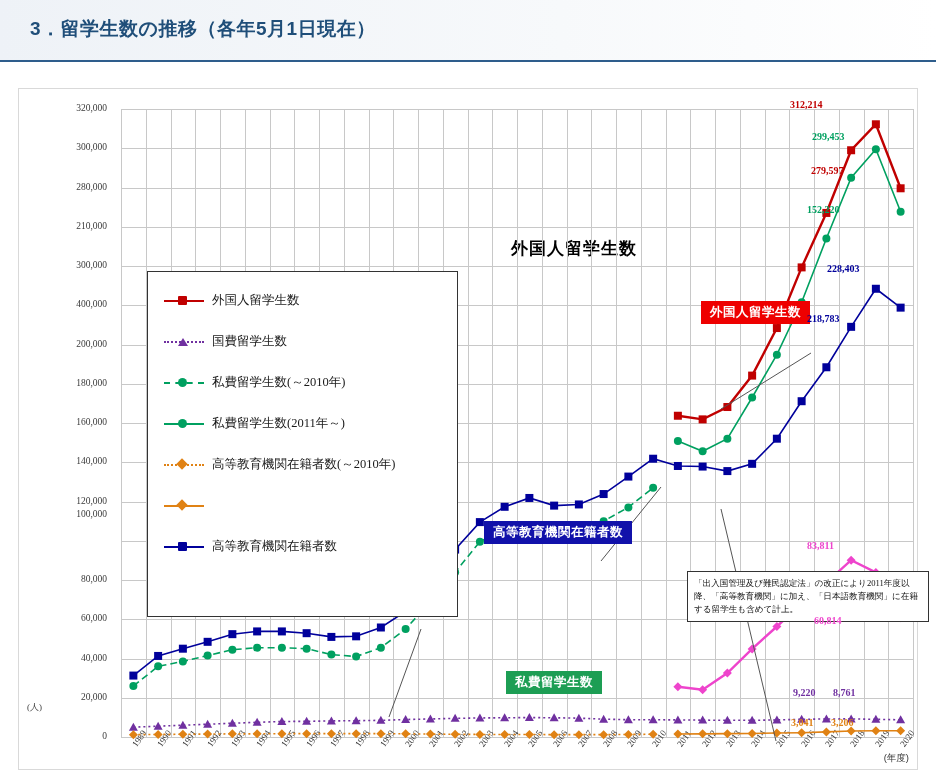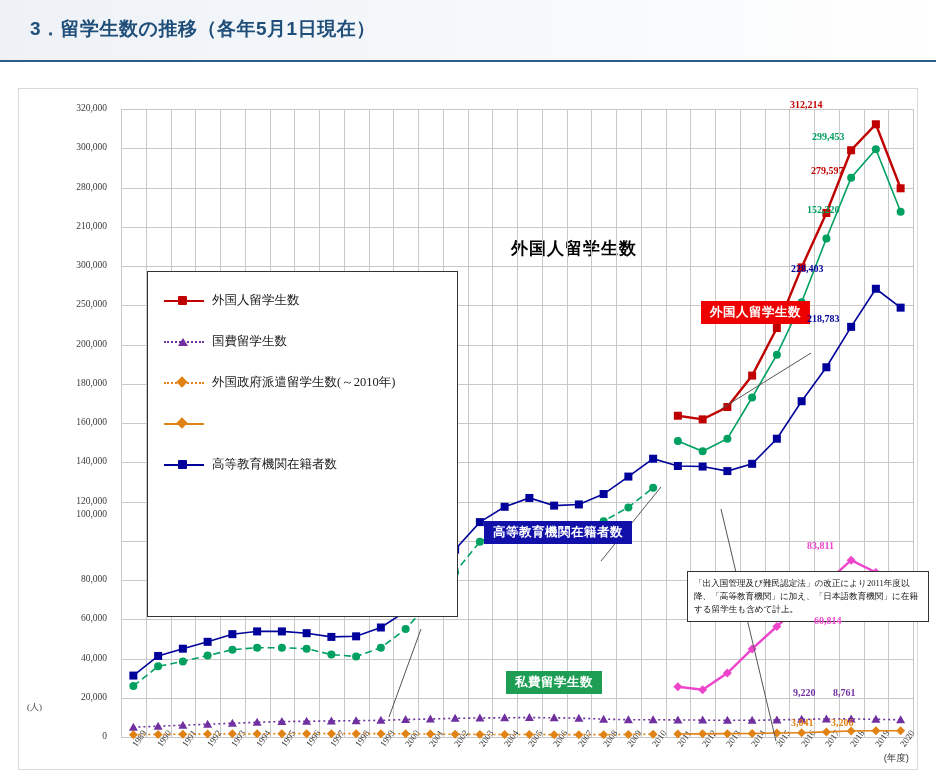--- a/index.html
+++ b/index.html
@@ -190,21 +190,21 @@
         <div class="ytick" style="top: 588.75px; font-family: Liberation Serif, serif;">20,000</div>
         <div class="ytick" style="top: 549.5px;">40,000</div>
         <div class="ytick" style="top: 510.25px;">60,000</div>
         <div class="ytick" style="top: 471px;">80,000</div>
         <div class="ytick" style="top: 406px;">100,000</div>
         <div class="ytick" style="top: 392.5px;">120,000</div>
         <div class="ytick" style="top: 353.25px;">140,000</div>
         <div class="ytick" style="top: 314px;">160,000</div>
         <div class="ytick" style="top: 274.75px;">180,000</div>
         <div class="ytick" style="top: 235.5px;">200,000</div>
-        <div class="ytick" style="top: 196.25px;">250,000</div>
+        <div class="ytick" style="top: 196.25px;">400,000</div>
         <div class="ytick" style="top: 157px;">300,000</div>
         <div class="ytick" style="top: 117.75px;">210,000</div>
         <div class="ytick" style="top: 78.5px;">280,000</div>
         <div class="ytick" style="top: 39.25px;">300,000</div>
         <div class="ytick" style="top: 0px;">320,000</div>
       </div>
     <div id="xticks">
         <div class="xtick" style="left: 9.375px;">1989</div>
         <div class="xtick" style="left: 34.125px;">1990</div>
         <div class="xtick" style="left: 58.875px;">1991</div>
@@ -427,25 +427,39 @@
         <span class="legend-label">外国人留学生数</span>
       </div>
       <div class="legend-row">
         <span class="legend-key" style="color: rgb(112, 48, 160);">
           <span class="lk-line dotted"></span>
           <span class="lk-mark tr" style="border-bottom: 8px solid rgb(112, 48, 160); top: 3px;"></span>
         </span>
         <span class="legend-label">国費留学生数</span>
       </div>
       <div class="legend-row">
+        <span class="legend-key" style="color: rgb(0, 160, 96);">
+          <span class="lk-line dashed"></span>
+          <span class="lk-mark ci" style="background: rgb(0, 160, 96);"></span>
+        </span>
+        <span class="legend-label">私費留学生数(～2010年)</span>
+      </div>
+      <div class="legend-row">
+        <span class="legend-key" style="color: rgb(0, 160, 96);">
+          <span class="lk-line" style="background: rgb(0, 160, 96);"></span>
+          <span class="lk-mark ci" style="background: rgb(0, 160, 96);"></span>
+        </span>
+        <span class="legend-label">私費留学生数(2011年～)</span>
+      </div>
+      <div class="legend-row">
         <span class="legend-key" style="color: rgb(224, 130, 20);">
           <span class="lk-line dotted"></span>
           <span class="lk-mark di" style="background: rgb(224, 130, 20);"></span>
         </span>
-        <span class="legend-label">外国政府派遣留学生数(～2010年)</span>
+        <span class="legend-label">高等教育機関在籍者数(～2010年)</span>
       </div>
       <div class="legend-row">
         <span class="legend-key" style="color: rgb(224, 130, 20);">
           <span class="lk-line" style="background: rgb(224, 130, 20);"></span>
           <span class="lk-mark di" style="background: rgb(224, 130, 20);"></span>
         </span>
       </div>
       <div class="legend-row">
         <span class="legend-key" style="color: rgb(0, 0, 155);">
           <span class="lk-line" style="background: rgb(0, 0, 155);"></span>
@@ -459,21 +473,21 @@
   <div class="callout" id="callout-blue">高等教育機関在籍者数</div>
   <div class="callout" id="callout-green">私費留学生数</div>
 
   <div class="notebox" id="note-2">「出入国管理及び難民認定法」の改正により2011年度以降、「高等教育機関」に加え、「日本語教育機関」に在籍する留学生も含めて計上。</div>
 
   <div id="vlabels">
       <div class="vlabel" style="left: 771px; top: 10px; color: rgb(192, 0, 0);">312,214</div>
       <div class="vlabel" style="left: 793px; top: 42px; color: rgb(0, 160, 96);">299,453</div>
       <div class="vlabel" style="left: 792px; top: 76px; color: rgb(192, 0, 0);">279,597</div>
       <div class="vlabel" style="left: 788px; top: 115px; color: rgb(0, 160, 96);">152,220</div>
-      <div class="vlabel" style="left: 772px; top: 174px; color: rgb(0, 0, 155);">228,403</div>
+      <div class="vlabel" style="left: 808px; top: 174px; color: rgb(0, 0, 155);">228,403</div>
       <div class="vlabel" style="left: 788px; top: 224px; color: rgb(0, 0, 155);">218,783</div>
       <div class="vlabel" style="left: 788px; top: 451px; color: rgb(238, 68, 204);">83,811</div>
       <div class="vlabel" style="left: 795px; top: 526px; color: rgb(238, 68, 204);">60,814</div>
       <div class="vlabel" style="left: 774px; top: 598px; color: rgb(112, 48, 160);">9,220</div>
       <div class="vlabel" style="left: 814px; top: 598px; color: rgb(112, 48, 160);">8,761</div>
       <div class="vlabel" style="left: 772px; top: 628px; color: rgb(224, 130, 20);">3,041</div>
       <div class="vlabel" style="left: 812px; top: 628px; color: rgb(224, 130, 20); font-family: Liberation Serif, serif;">3,206</div>
     </div>
 </div>
 

